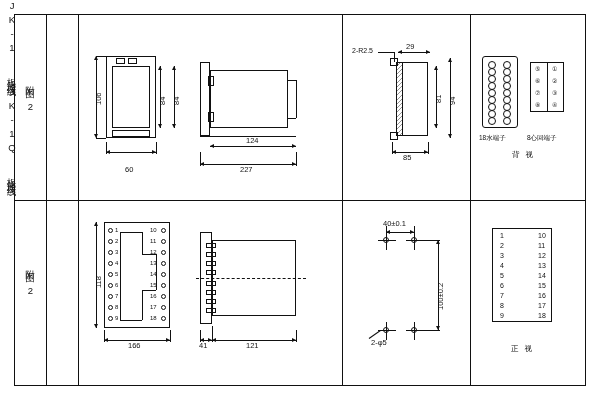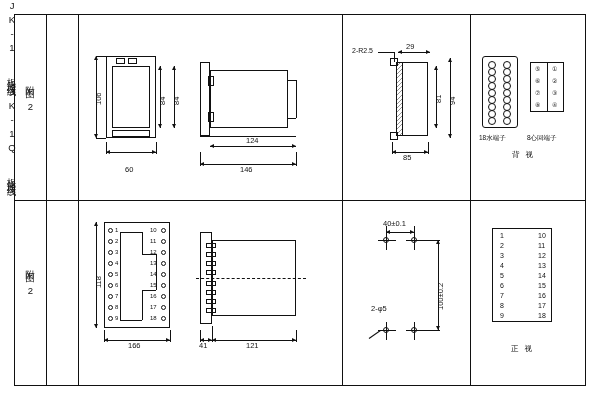--- a/index.html
+++ b/index.html
@@ -143,21 +143,21 @@
     <div class="hseg" style="left:210px;top:146px;width:86px;"></div>
     <div class="arrL" style="left:210px;top:143.8px;"></div>
     <div class="arrR" style="left:292px;top:143.8px;"></div>
     <div class="dim" style="left:246px;top:136px;">124</div>
 
     <div class="hseg" style="left:200px;top:164px;width:96px;"></div>
     <div class="arrL" style="left:200px;top:161.8px;"></div>
     <div class="arrR" style="left:292px;top:161.8px;"></div>
     <div class="vseg" style="left:200px;top:152px;height:14px;"></div>
     <div class="vseg" style="left:296px;top:152px;height:14px;"></div>
-    <div class="dim" style="left:240px;top:165px;">146</div>
+    <div class="dim" style="left:240px;top:165px;">227</div>
   </div>
 
   <div>
     <div class="tiny8" style="left:352px;top:47px;">2-R2.5</div>
     <div class="hseg" style="left:378px;top:52px;width:16px;"></div>
     <div class="vseg" style="left:394px;top:52px;height:10px;"></div>
 
     <div class="hseg" style="left:398px;top:52px;width:32px;"></div>
     <div class="arrL" style="left:398px;top:49.8px;"></div>
     <div class="arrR" style="left:426px;top:49.8px;"></div>
@@ -351,21 +351,21 @@
     <div class="vseg" style="left:414px;top:322px;height:18px;"></div>
     <div class="circle" style="left:411px;top:327px;width:6px;height:6px;"></div>
 
     <div class="vseg" style="left:438px;top:240px;height:90px;"></div>
     <div class="arrU" style="left:435.8px;top:240px;"></div>
     <div class="arrD" style="left:435.8px;top:326px;"></div>
     <div class="hseg" style="left:420px;top:240px;width:20px;"></div>
     <div class="hseg" style="left:420px;top:330px;width:20px;"></div>
     <div class="dimv" style="left:436px;top:310px;">100±0.2</div>
 
-    <div class="dim" style="left:371px;top:304px;">2-φ5</div>
+    <div class="dim" style="left:371px;top:338px;">2-φ5</div>
     <div class="hseg" style="left:369px;top:338px;width:14px;transform:rotate(-35deg);transform-origin:left center;"></div>
   </div>
 
   <div>
     <div class="rect-thin" style="left:492px;top:228px;width:60px;height:94px;"></div>
     <div class="listnum" style="left:500px;top:232px;">1</div>
     <div class="listnum" style="left:500px;top:242px;">2</div>
     <div class="listnum" style="left:500px;top:252px;">3</div>
     <div class="listnum" style="left:500px;top:262px;">4</div>
     <div class="listnum" style="left:500px;top:272px;">5</div>

